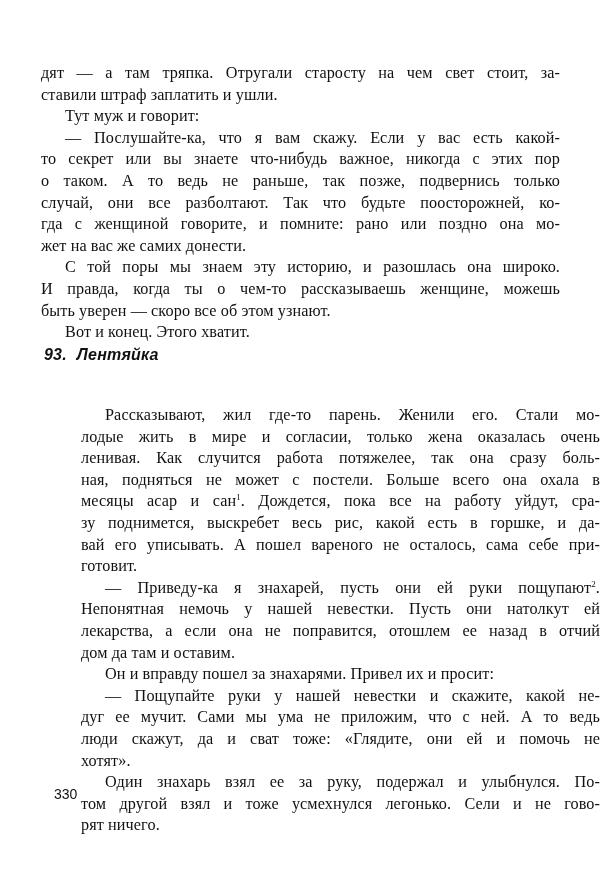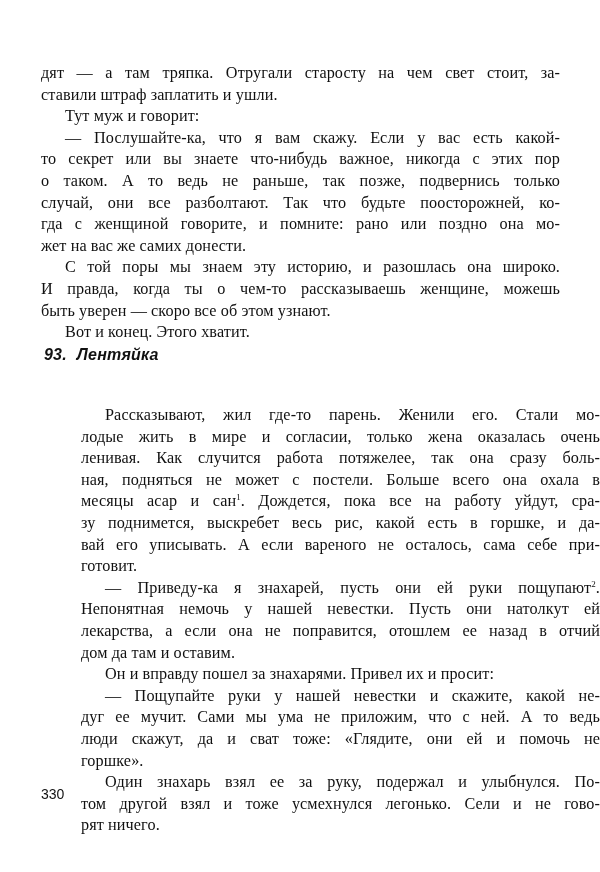--- a/index.html
+++ b/index.html
@@ -18,21 +18,21 @@
   .line.indent { padding-left: 24px; }
   .heading {
     position: absolute; left: 44px; top: 346px;
     font-family: "Liberation Sans", "DejaVu Sans", sans-serif;
     font-weight: bold; font-size: 16px; letter-spacing: 0.2px; font-style: italic;
   }
   .heading .num { margin-right: 10px; }
   .block2 { position: absolute; left: 41px; top: 405px; width: 519px; margin-left: 40px; }
   sup { font-size: 9px; line-height: 0; vertical-align: 6px; }
   .pagenum {
-    position: absolute; left: 41px; top: 786px; font-size: 14px;
+    position: absolute; left: 54px; top: 786px; font-size: 14px;
     font-family: "Liberation Sans", "DejaVu Sans", sans-serif;
   }
 </style>
 </head>
 <body>
 
 <div class="page" id="sec1">
     <div class="line"><span>дят — а там тряпка. Отругали старосту на чем свет стоит, за-</span></div>
     <div class="line last"><span>ставили штраф заплатить и ушли.</span></div>
     <div class="line indent last"><span>Тут муж и говорит:</span></div>
@@ -52,29 +52,29 @@
   <span class="num">93.</span><span>Лентяйка</span>
 </div>
 
 <div class="block2" id="sec2">
     <div class="line indent"><span>Рассказывают, жил где-то парень. Женили его. Стали мо-</span></div>
     <div class="line"><span>лодые жить в мире и согласии, только жена оказалась очень</span></div>
     <div class="line"><span>ленивая. Как случится работа потяжелее, так она сразу боль-</span></div>
     <div class="line"><span>ная, подняться не может с постели. Больше всего она охала в</span></div>
     <div class="line"><span>месяцы асар и сан</span><sup>1</sup><span>. Дождется, пока все на работу уйдут, сра-</span></div>
     <div class="line"><span>зу поднимется, выскребет весь рис, какой есть в горшке, и да-</span></div>
-    <div class="line"><span>вай его уписывать. А если вареного не осталось, сама себе при-</span></div>
+    <div class="line"><span>вай его уписывать. А пошел вареного не осталось, сама себе при-</span></div>
     <div class="line last"><span>готовит.</span></div>
     <div class="line indent"><span>— Приведу-ка я знахарей, пусть они ей руки пощупают</span><sup>2</sup><span>.</span></div>
     <div class="line"><span>Непонятная немочь у нашей невестки. Пусть они натолкут ей</span></div>
     <div class="line"><span>лекарства, а если она не поправится, отошлем ее назад в отчий</span></div>
     <div class="line last"><span>дом да там и оставим.</span></div>
     <div class="line indent last"><span>Он и вправду пошел за знахарями. Привел их и просит:</span></div>
     <div class="line indent"><span>— Пощупайте руки у нашей невестки и скажите, какой не-</span></div>
     <div class="line"><span>дуг ее мучит. Сами мы ума не приложим, что с ней. А то ведь</span></div>
     <div class="line"><span>люди скажут, да и сват тоже: «Глядите, они ей и помочь не</span></div>
-    <div class="line last"><span>горшке».</span></div>
+    <div class="line last"><span>хотят».</span></div>
     <div class="line indent"><span>Один знахарь взял ее за руку, подержал и улыбнулся. По-</span></div>
     <div class="line"><span>том другой взял и тоже усмехнулся легонько. Сели и не гово-</span></div>
     <div class="line last"><span>рят ничего.</span></div>
   </div>
 
 <div class="pagenum">330</div>
 
 </body></html>

